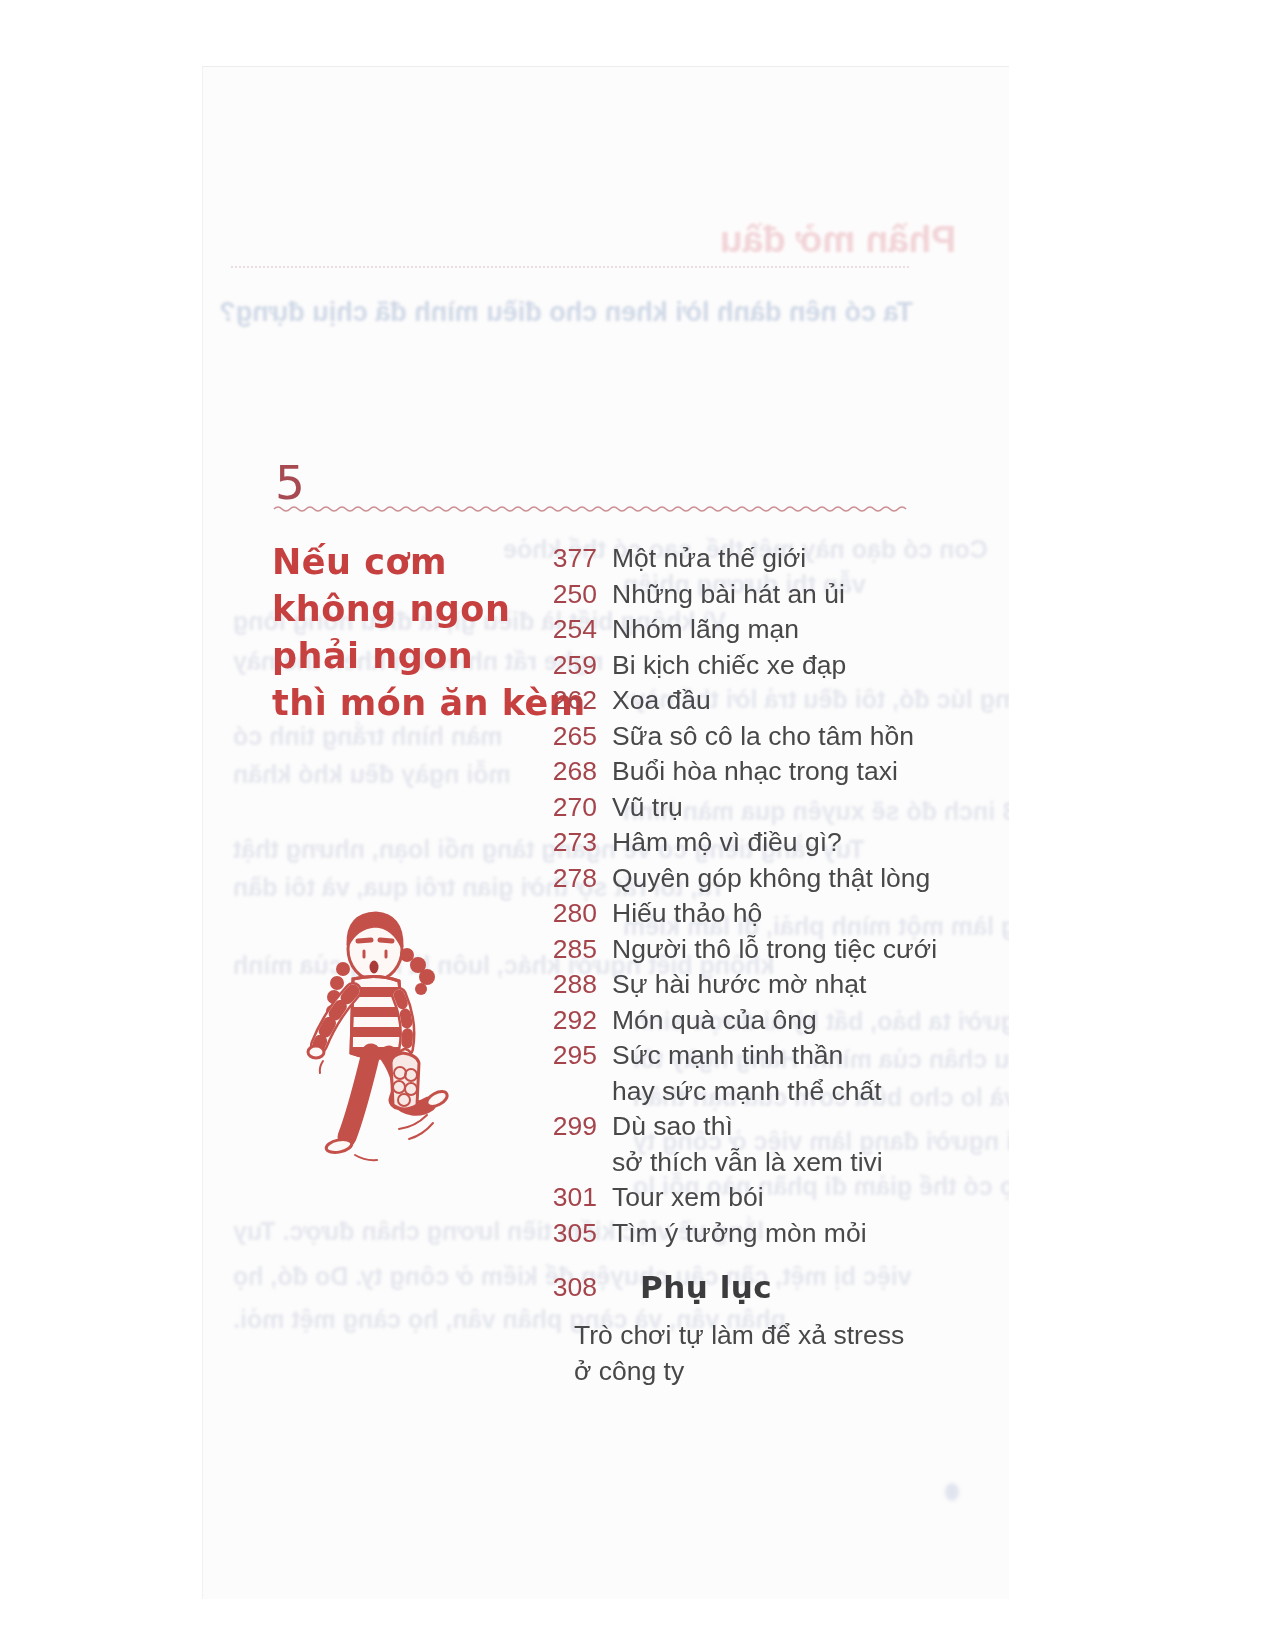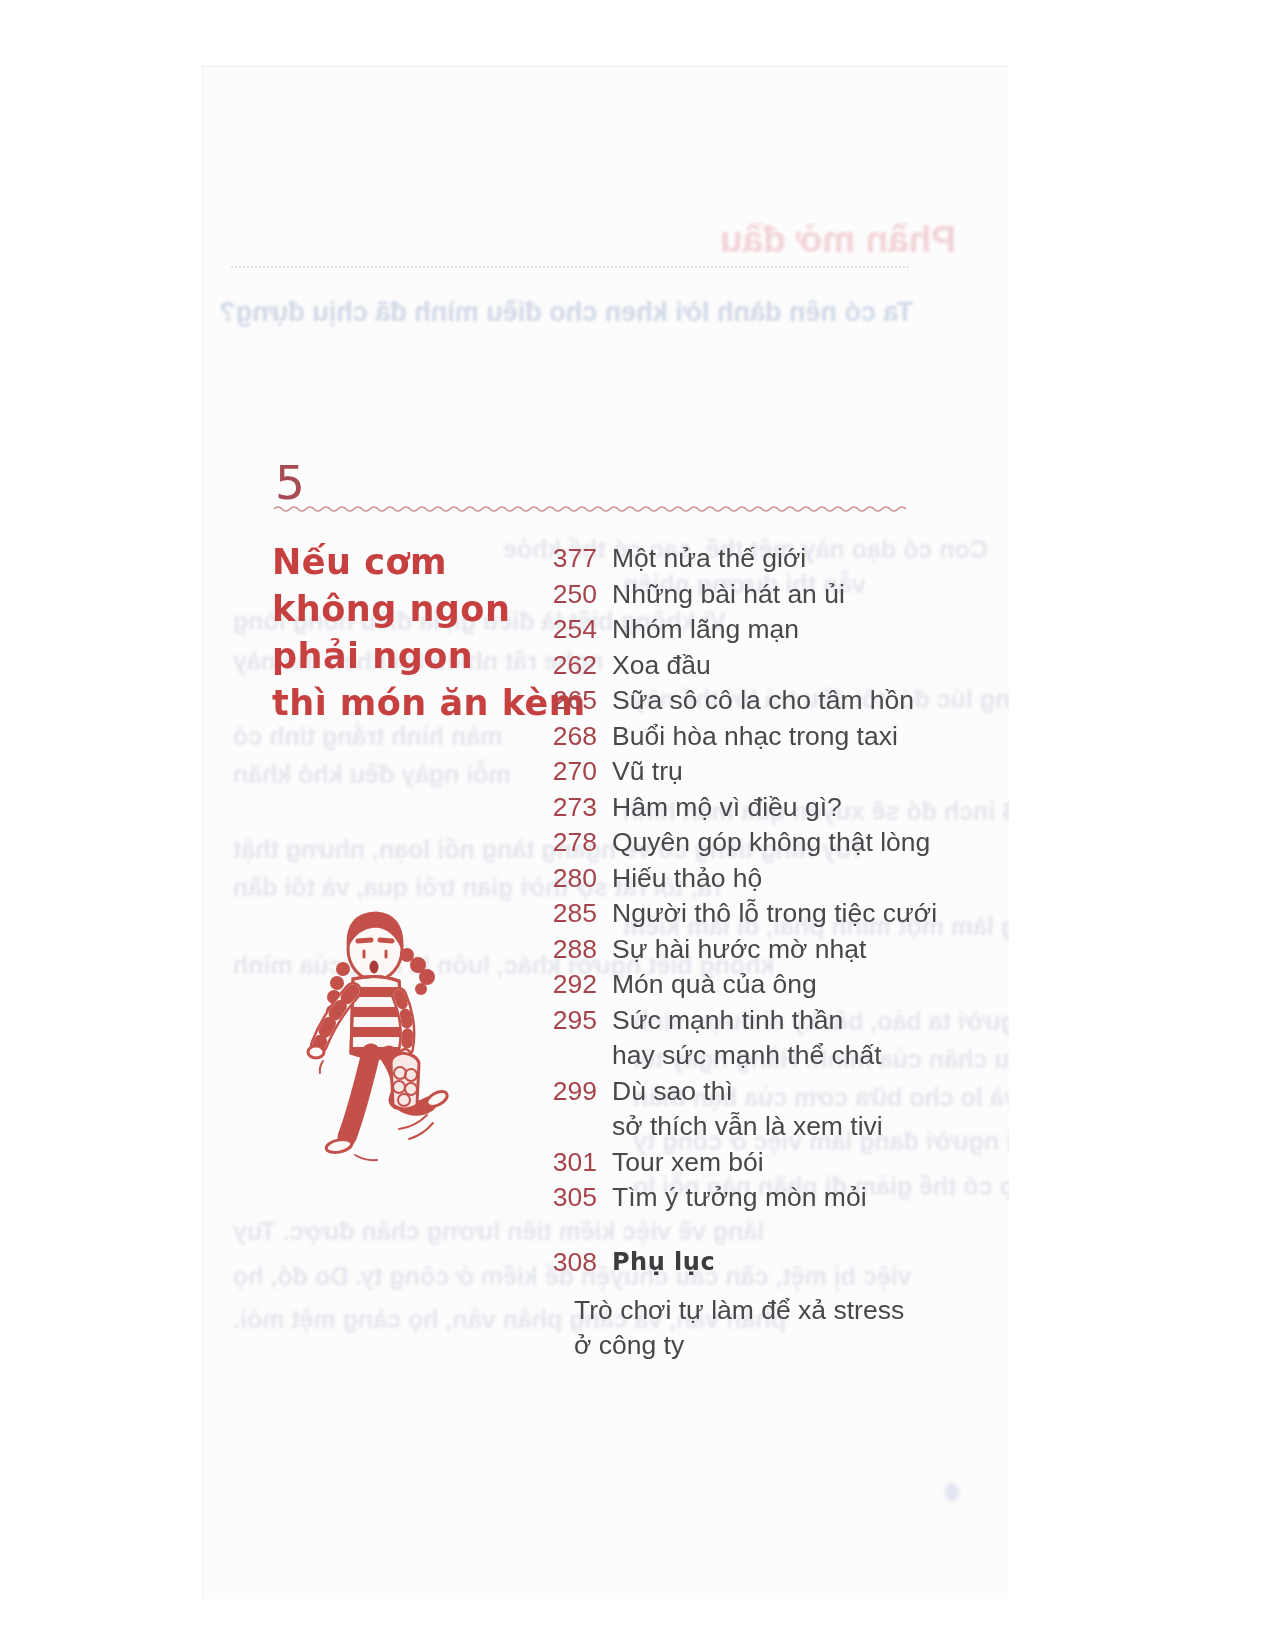--- a/index.html
+++ b/index.html
@@ -64,25 +64,25 @@
     color:#c5403f; letter-spacing:0.5px;
   }
   .figure-wrap { position:absolute; left:84px; top:836px; }
   .toc {
     position:absolute; left:330px; top:474px;
     font-size:26.5px; line-height:35.5px; color:#48484a;
   }
   .row { display:flex; }
   .num { flex:none; width:64px; text-align:right; margin-right:15px; color:#a5444b; }
   .ttl { }
-  .appendix-row { margin-top:24px; }
+  .appendix-row { margin-top:14px;gap:28px; }
   .appendix-row .num { line-height:44px; }
   .appendix-title {
     font-family:"DejaVu Sans", sans-serif; font-weight:bold;
-    font-size:24px; line-height:44px; color:#3c3c3e; letter-spacing:0.5px;
+    font-size:31px; line-height:44px; color:#3c3c3e; letter-spacing:0.5px;
   }
   .appendix-sub { margin-left:41px; margin-top:9px; }
 </style>
 </head>
 <body>
 
 <div class="page">
 
   <div class="ghost-layer">
     <div class="ghost ghost-heading">Phần mở đầu</div>
@@ -208,20 +208,24 @@
         </div>
       <div class="row">
           <div class="num">250</div>
           <div class="ttl">Những bài hát an ủi</div>
         </div>
       <div class="row">
           <div class="num">254</div>
           <div class="ttl">Nhóm lãng mạn</div>
         </div>
       <div class="row">
+          <div class="num">259</div>
+          <div class="ttl">Bi kịch chiếc xe đạp</div>
+        </div>
+      <div class="row">
           <div class="num">262</div>
           <div class="ttl">Xoa đầu</div>
         </div>
       <div class="row">
           <div class="num">265</div>
           <div class="ttl">Sữa sô cô la cho tâm hồn</div>
         </div>
       <div class="row">
           <div class="num">268</div>
           <div class="ttl">Buổi hòa nhạc trong taxi</div>

